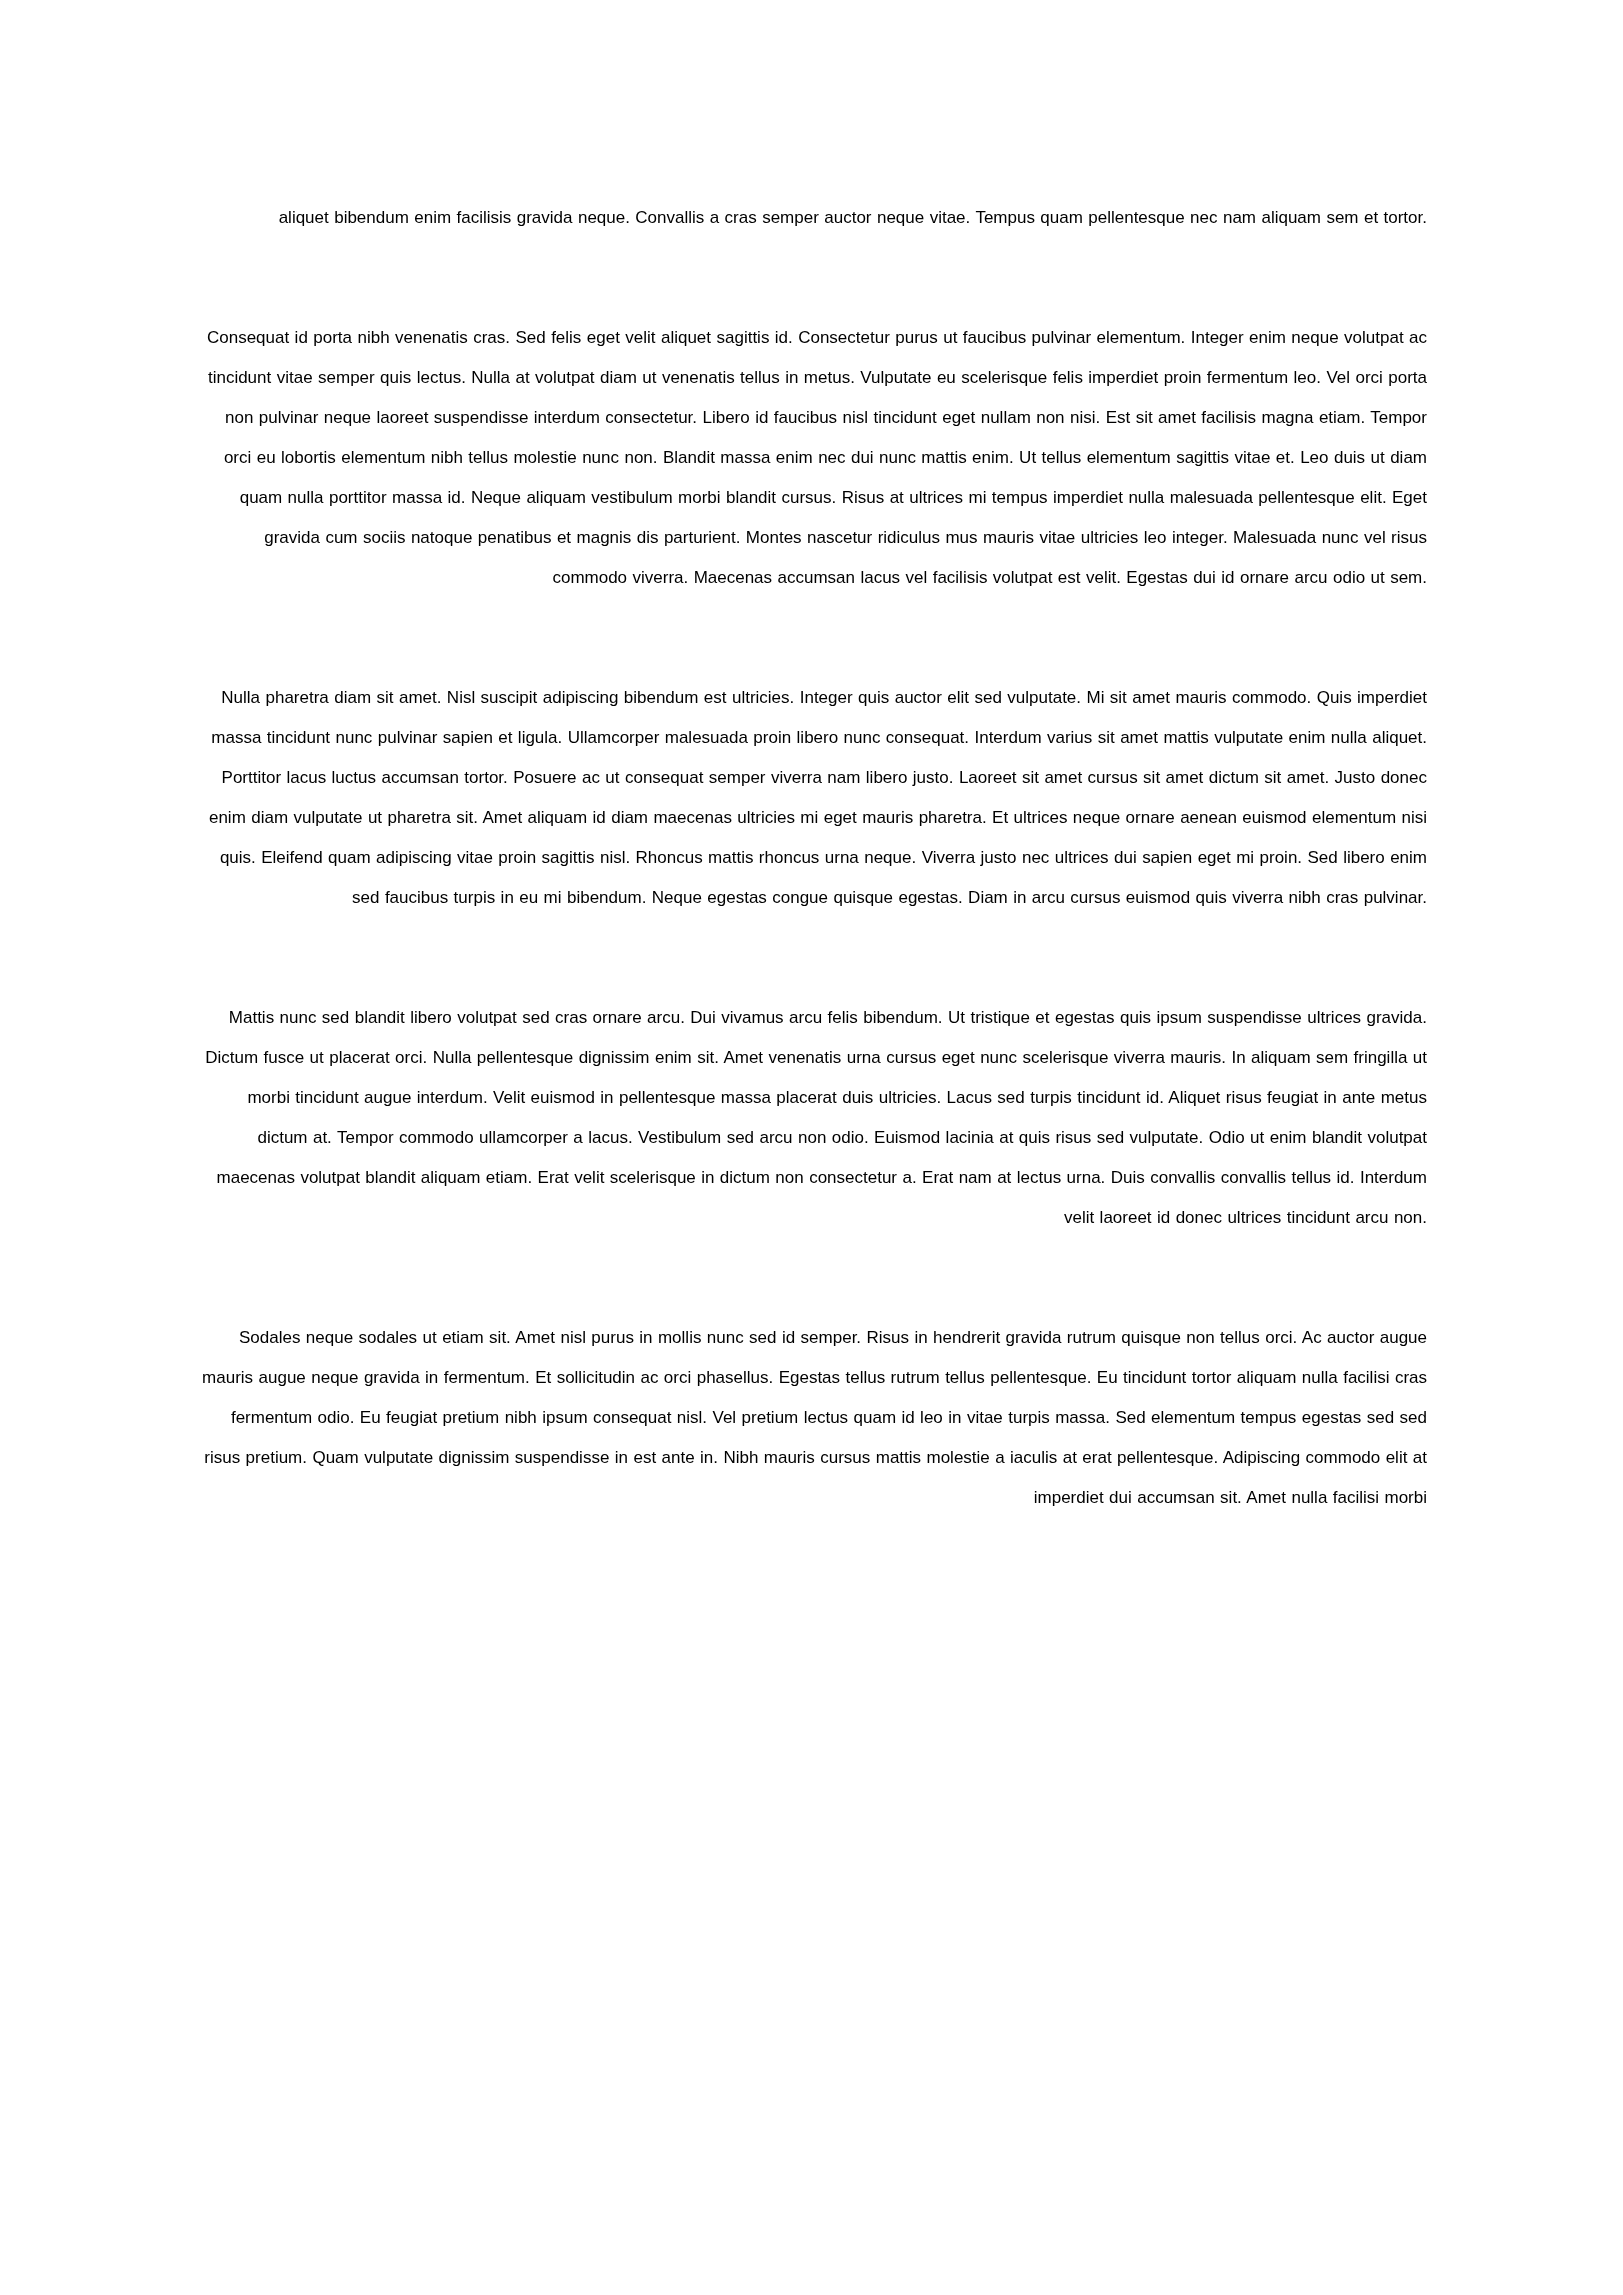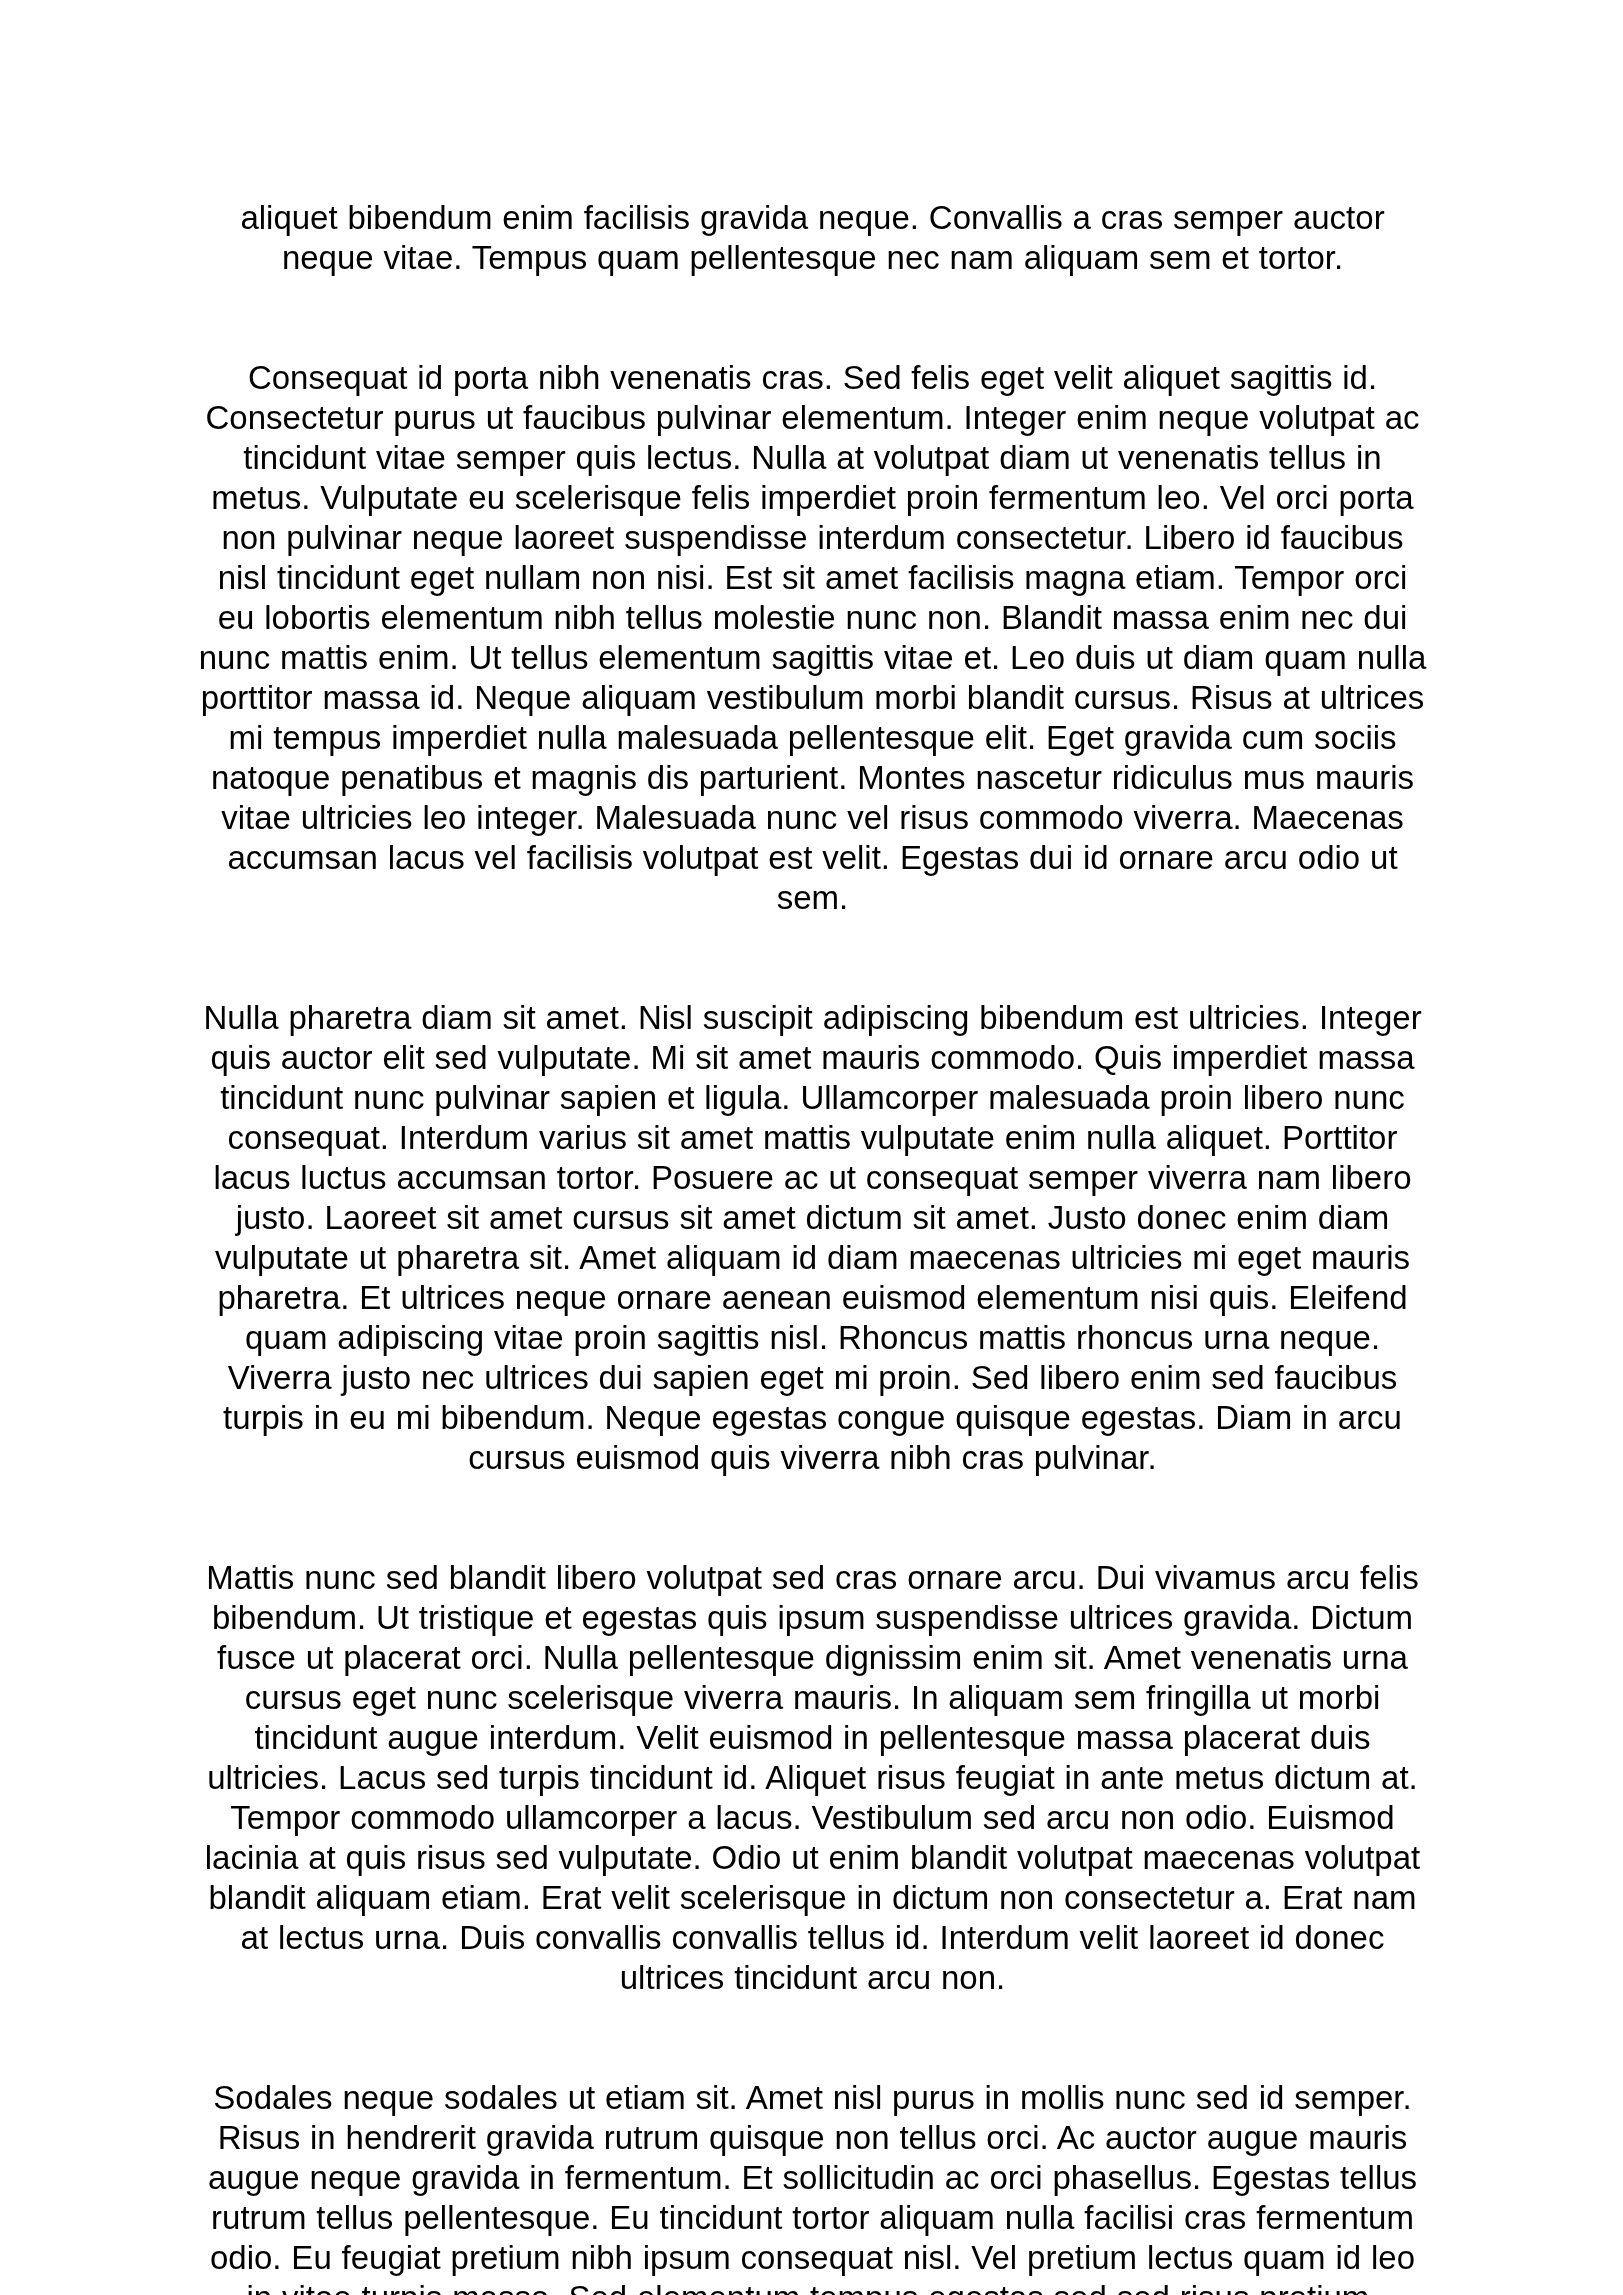--- a/index.html
+++ b/index.html
@@ -21,23 +21,23 @@
     overflow: hidden;
   }
   .content {
     position: absolute;
     left: 198px;
     top: 198px;
     width: 1229px;
   }
   .content p {
     margin: 0 0 80px 0;
-    font-size: 33px;
+    font-size: 17px;
     line-height: 40px;
-    text-align: center;
+    text-align: right;
     word-spacing: 0.7px;
     color: inherit;
   }
   .content p:last-child {
     margin-bottom: 0;
   }
 </style>
 </head>
 <body>
 

